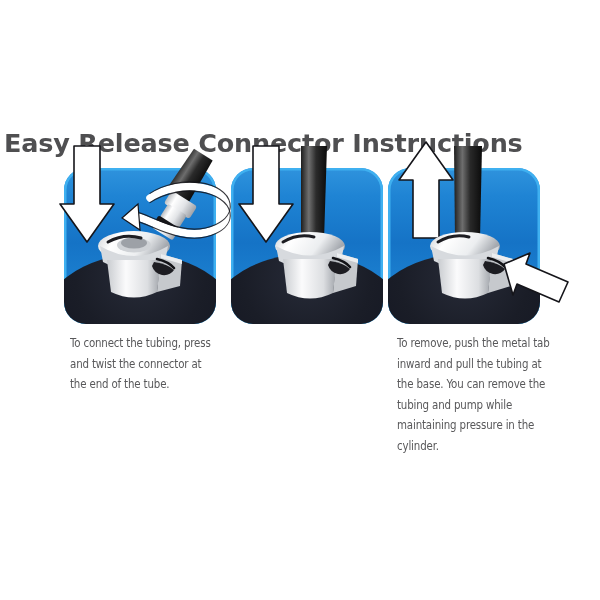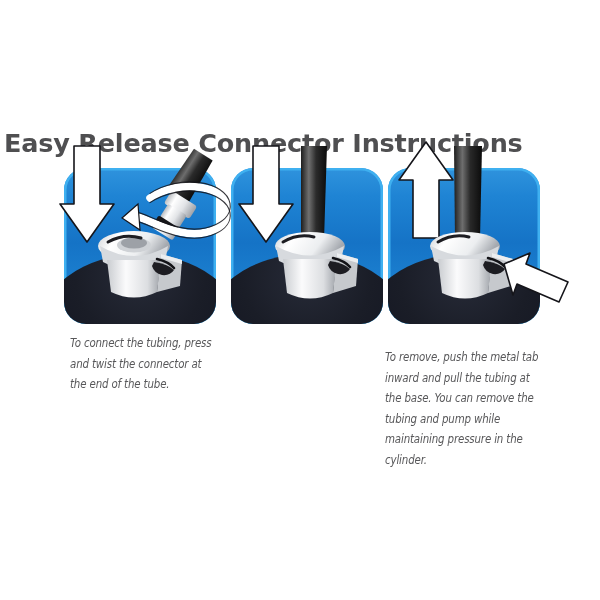--- a/index.html
+++ b/index.html
@@ -105,34 +105,33 @@
     pointer-events: none;
   }
 
   
   #captions {
     position: absolute;
     left: 0;
     top: 333px;
     width: 488px;
     height: 130px;
-    font-style: italic;
   }
   .caption {
     position: absolute;
     top: 0;
     font-family: "DejaVu Sans Condensed", "Liberation Sans Narrow", "Liberation Sans", sans-serif;
     font-size: 11.4px;
     line-height: 20.6px;
     color: #58585a;
     letter-spacing: -0.15px;
   }
   .caption.c0 { left: 70px;  width: 150px; }
   .caption.c1 { left: 236px; width: 150px; }
-  .caption.c2 { left: 385px; width: 160px; margin-top: 14px; }
+  .caption.c2 { left: 397px; width: 160px; }
 </style>
 </head>
 <body>
 
 <div id="sheet">
 
   <div id="title">Easy Release Connector Instructions</div>
 
   <div id="panels">
 

